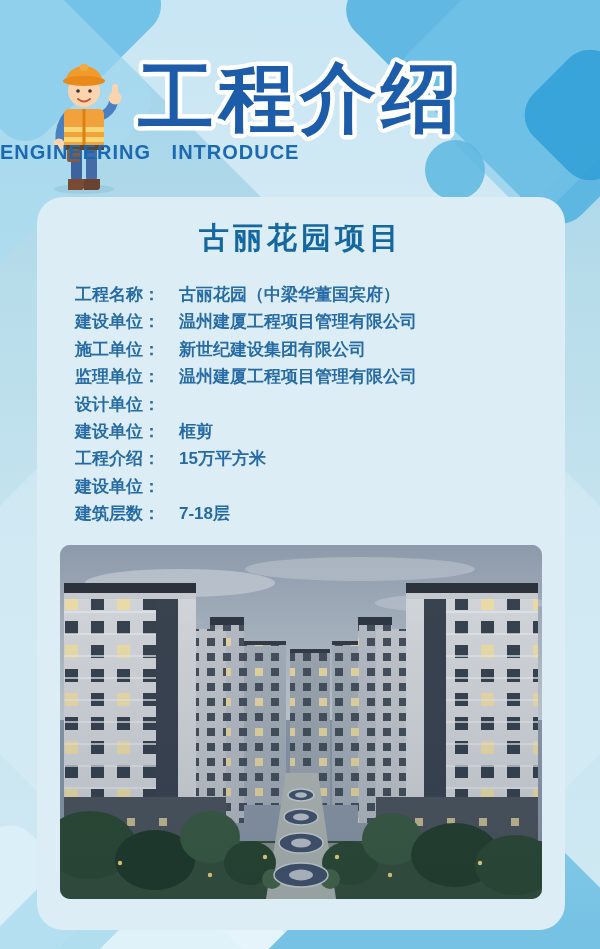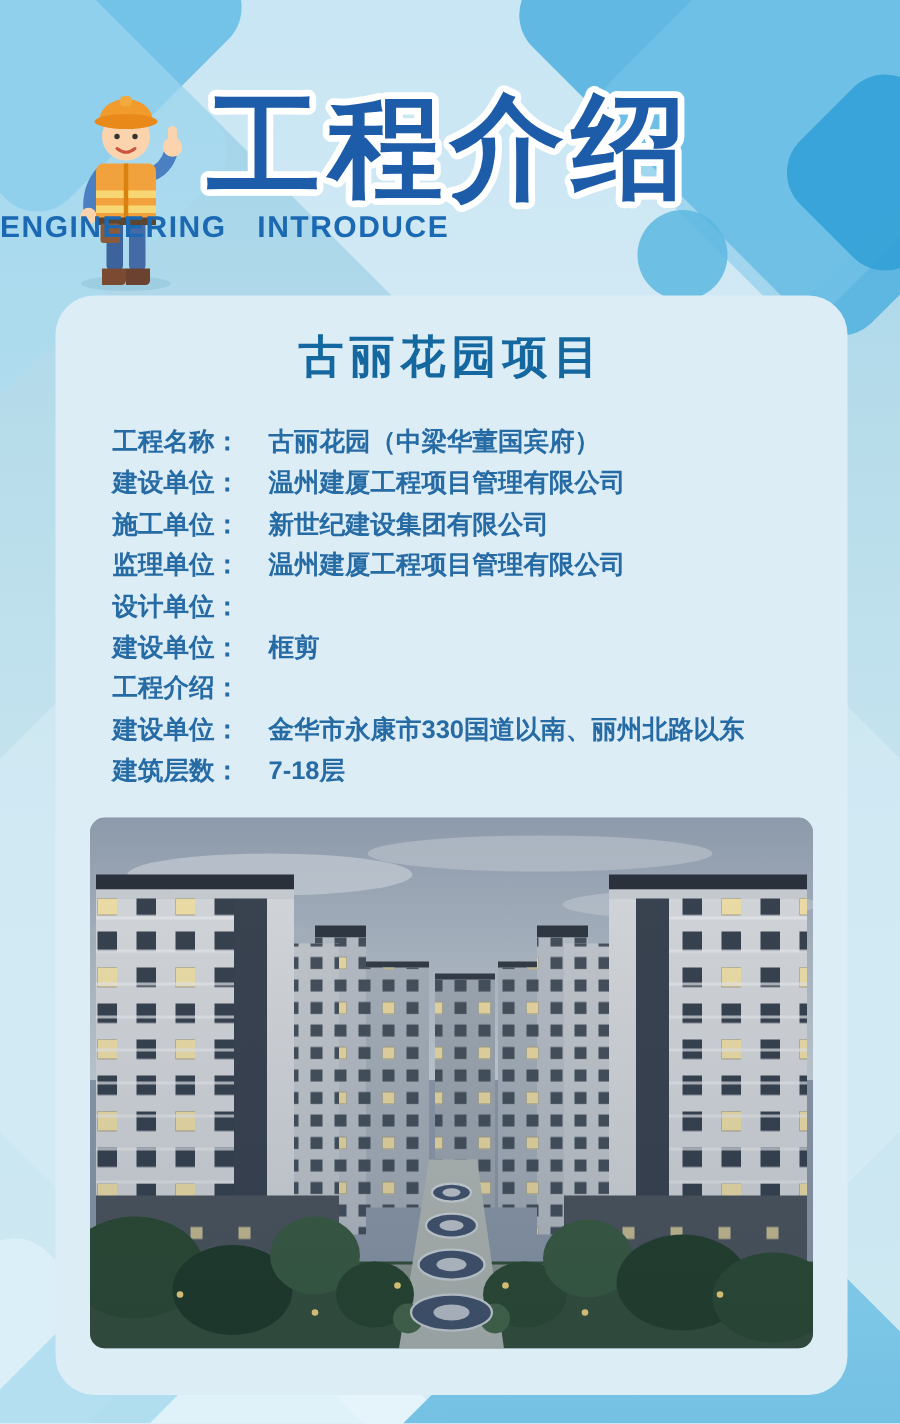--- a/index.html
+++ b/index.html
@@ -130,25 +130,25 @@
     <span class="field-value"></span>
   </div>
 
   <div class="field-row">
     <span class="field-label">建设单位：</span>
     <span class="field-value">框剪</span>
   </div>
 
   <div class="field-row">
     <span class="field-label">工程介绍：</span>
+    <span class="field-value">15万平方米</span>
   </div>
 
   <div class="field-row">
     <span class="field-label">建设单位：</span>
-    <span class="field-value">金华市永康市330国道以南、丽州北路以东</span>
   </div>
 
   <div class="field-row">
     <span class="field-label">建筑层数：</span>
     <span class="field-value">7-18层</span>
   </div>
 </div>
 
     <div class="photo">
       <svg viewBox="0 0 482 354" preserveAspectRatio="none">

